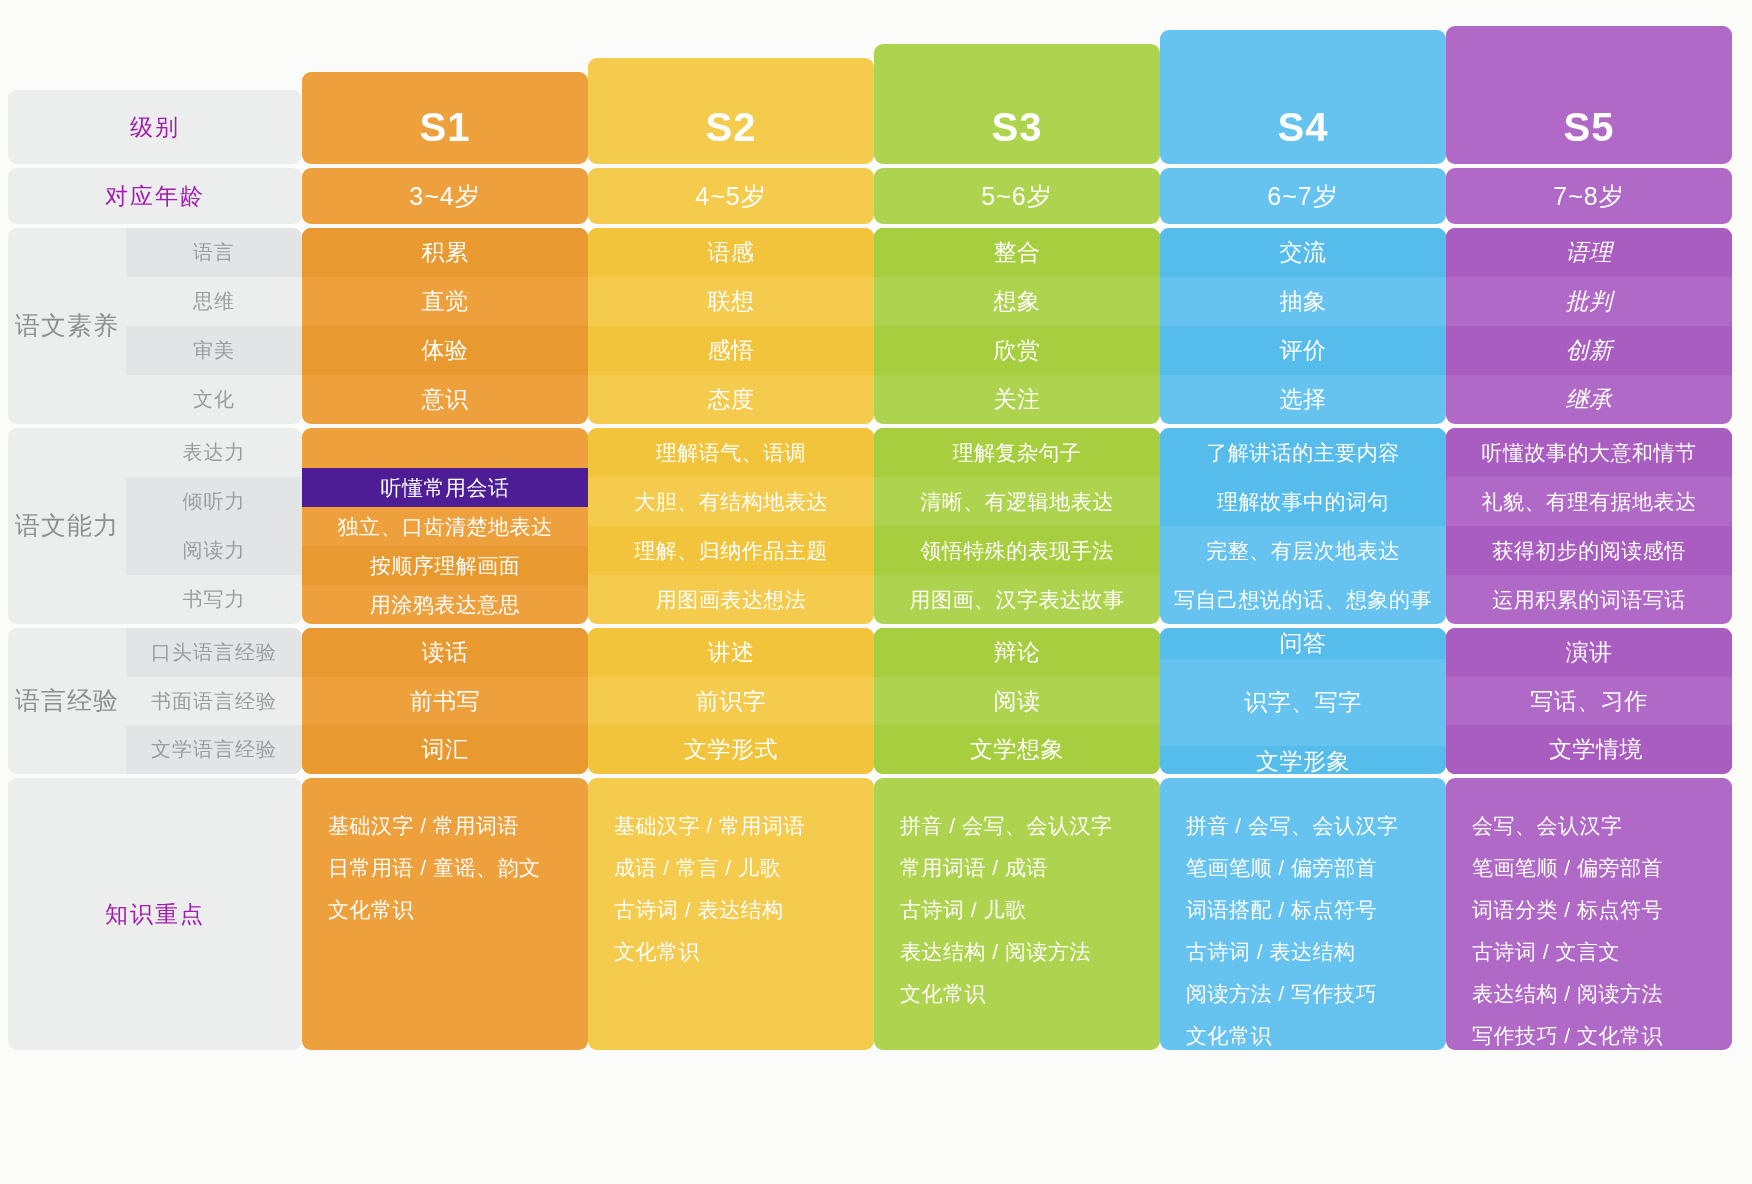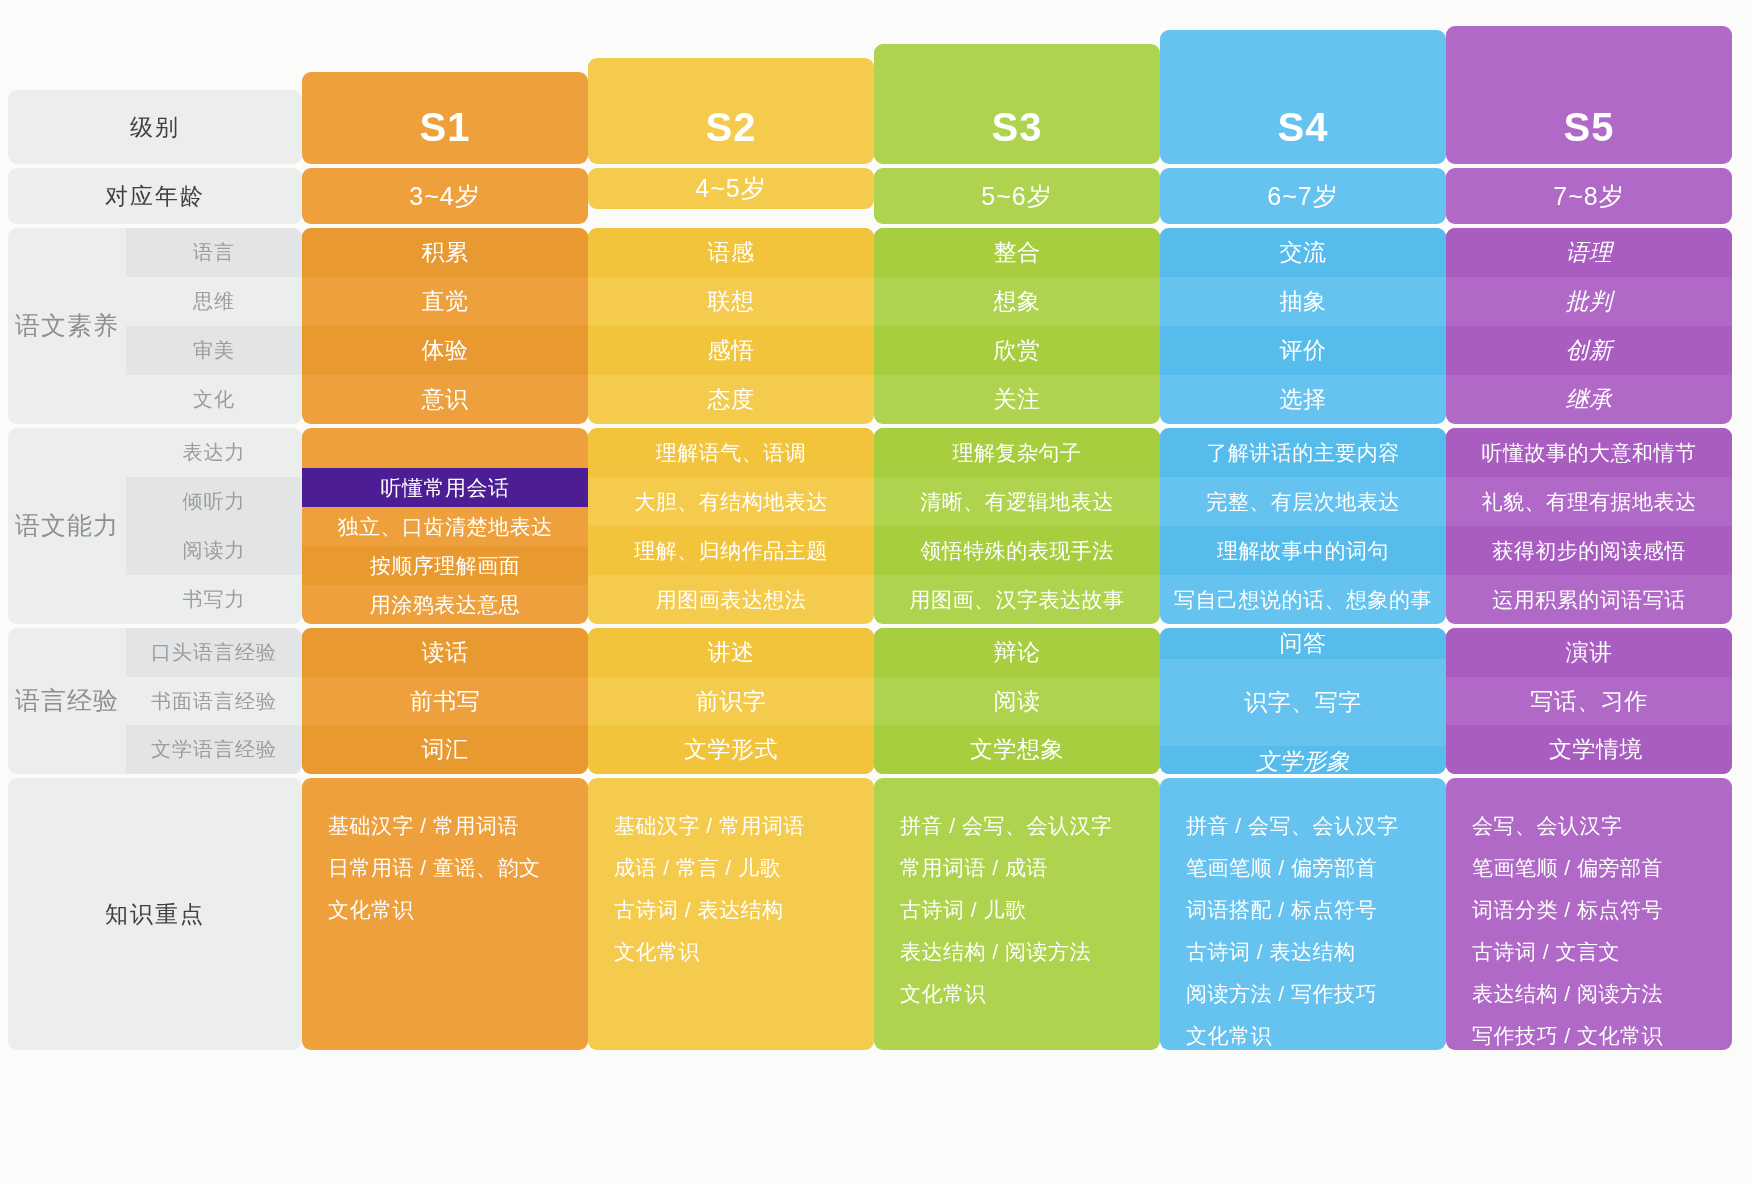--- a/index.html
+++ b/index.html
@@ -24,21 +24,21 @@
     letter-spacing: 1px;
   }
   .lsubs { flex: 1; display: flex; flex-direction: column; }
   .lsub {
     flex: 1; display: flex; align-items: center; justify-content: center;
     color: #9a9c9e; font-size: 20px; letter-spacing: 1px;
   }
   .lsub.alt { background: #e3e4e5; }
   .lsolo {
     width: 294px; display: flex; align-items: center; justify-content: center;
-    color: #404040; font-size: 23px; letter-spacing: 2px;
+    color: #a21caf; font-size: 23px; letter-spacing: 2px;
   }
 
   
   .lvcol { position: absolute; width: 286px; }
   .seg {
     position: absolute; left: 0; width: 286px;
     border-radius: 9px; overflow: hidden;
     display: flex; flex-direction: column;
   }
   .seg.head {
@@ -137,21 +137,21 @@
       <div class="seg know" style="top: 778px; height: 272px; background: rgb(237, 160, 60);">
         <div class="kline">基础汉字 / 常用词语</div>
         <div class="kline">日常用语 / 童谣、韵文</div>
         <div class="kline">文化常识</div>
       </div>
     </div>
     <div class="lvcol" style="left: 588px;">
       <div class="seg head" style="top: 58px; height: 106px; background: rgb(245, 203, 78);">
         <div style="margin-top: 32px;">S2</div>
       </div>
-      <div class="seg age" style="top: 168px; height: 41px; background: rgb(245, 203, 78);">4~5岁</div>
+      <div class="seg age" style="top: 168px; height: 56px; background: rgb(245, 203, 78);">4~5岁</div>
       <div class="seg" style="top: 228px; height: 196px; background: rgb(245, 203, 78);">
         <div class="cell sm" style="background: rgb(242, 196, 60);">语感</div>
         <div class="cell sm">联想</div>
         <div class="cell sm" style="background: rgb(242, 196, 60);">感悟</div>
         <div class="cell sm">态度</div>
       </div>
       <div class="seg" style="top: 428px; height: 196px; background: rgb(245, 203, 78);">
         <div class="cell md" style="background: rgb(242, 196, 60);">理解语气、语调</div>
         <div class="cell md">大胆、有结构地表达</div>
         <div class="cell md" style="background: rgb(242, 196, 60);">理解、归纳作品主题</div>
@@ -205,28 +205,28 @@
       </div>
       <div class="seg age" style="top: 168px; height: 56px; background: rgb(102, 195, 239);">6~7岁</div>
       <div class="seg" style="top: 228px; height: 196px; background: rgb(102, 195, 239);">
         <div class="cell sm" style="background: rgb(85, 188, 236);">交流</div>
         <div class="cell sm">抽象</div>
         <div class="cell sm" style="background: rgb(85, 188, 236);">评价</div>
         <div class="cell sm">选择</div>
       </div>
       <div class="seg" style="top: 428px; height: 196px; background: rgb(102, 195, 239);">
         <div class="cell md" style="background: rgb(85, 188, 236);">了解讲话的主要内容</div>
+        <div class="cell md" style="background: rgb(85, 188, 236);">理解故事中的词句</div>
         <div class="cell md">完整、有层次地表达</div>
-        <div class="cell md" style="background: rgb(85, 188, 236);">理解故事中的词句</div>
         <div class="cell md">写自己想说的话、想象的事</div>
       </div>
       <div class="seg" style="top: 628px; height: 146px; background: rgb(102, 195, 239); gap: 28px;">
         <div class="cell sm" style="background: rgb(85, 188, 236);">问答</div>
         <div class="cell sm">识字、写字</div>
-        <div class="cell sm" style="background: rgb(85, 188, 236); font-style: italic;">文学形象</div>
+        <div class="cell sm" style="background: rgb(85, 188, 236);">文学形象</div>
       </div>
       <div class="seg know" style="top: 778px; height: 272px; background: rgb(102, 195, 239);">
         <div class="kline">拼音 / 会写、会认汉字</div>
         <div class="kline">笔画笔顺 / 偏旁部首</div>
         <div class="kline">词语搭配 / 标点符号</div>
         <div class="kline">古诗词 / 表达结构</div>
         <div class="kline">阅读方法 / 写作技巧</div>
         <div class="kline">文化常识</div>
       </div>
     </div>

